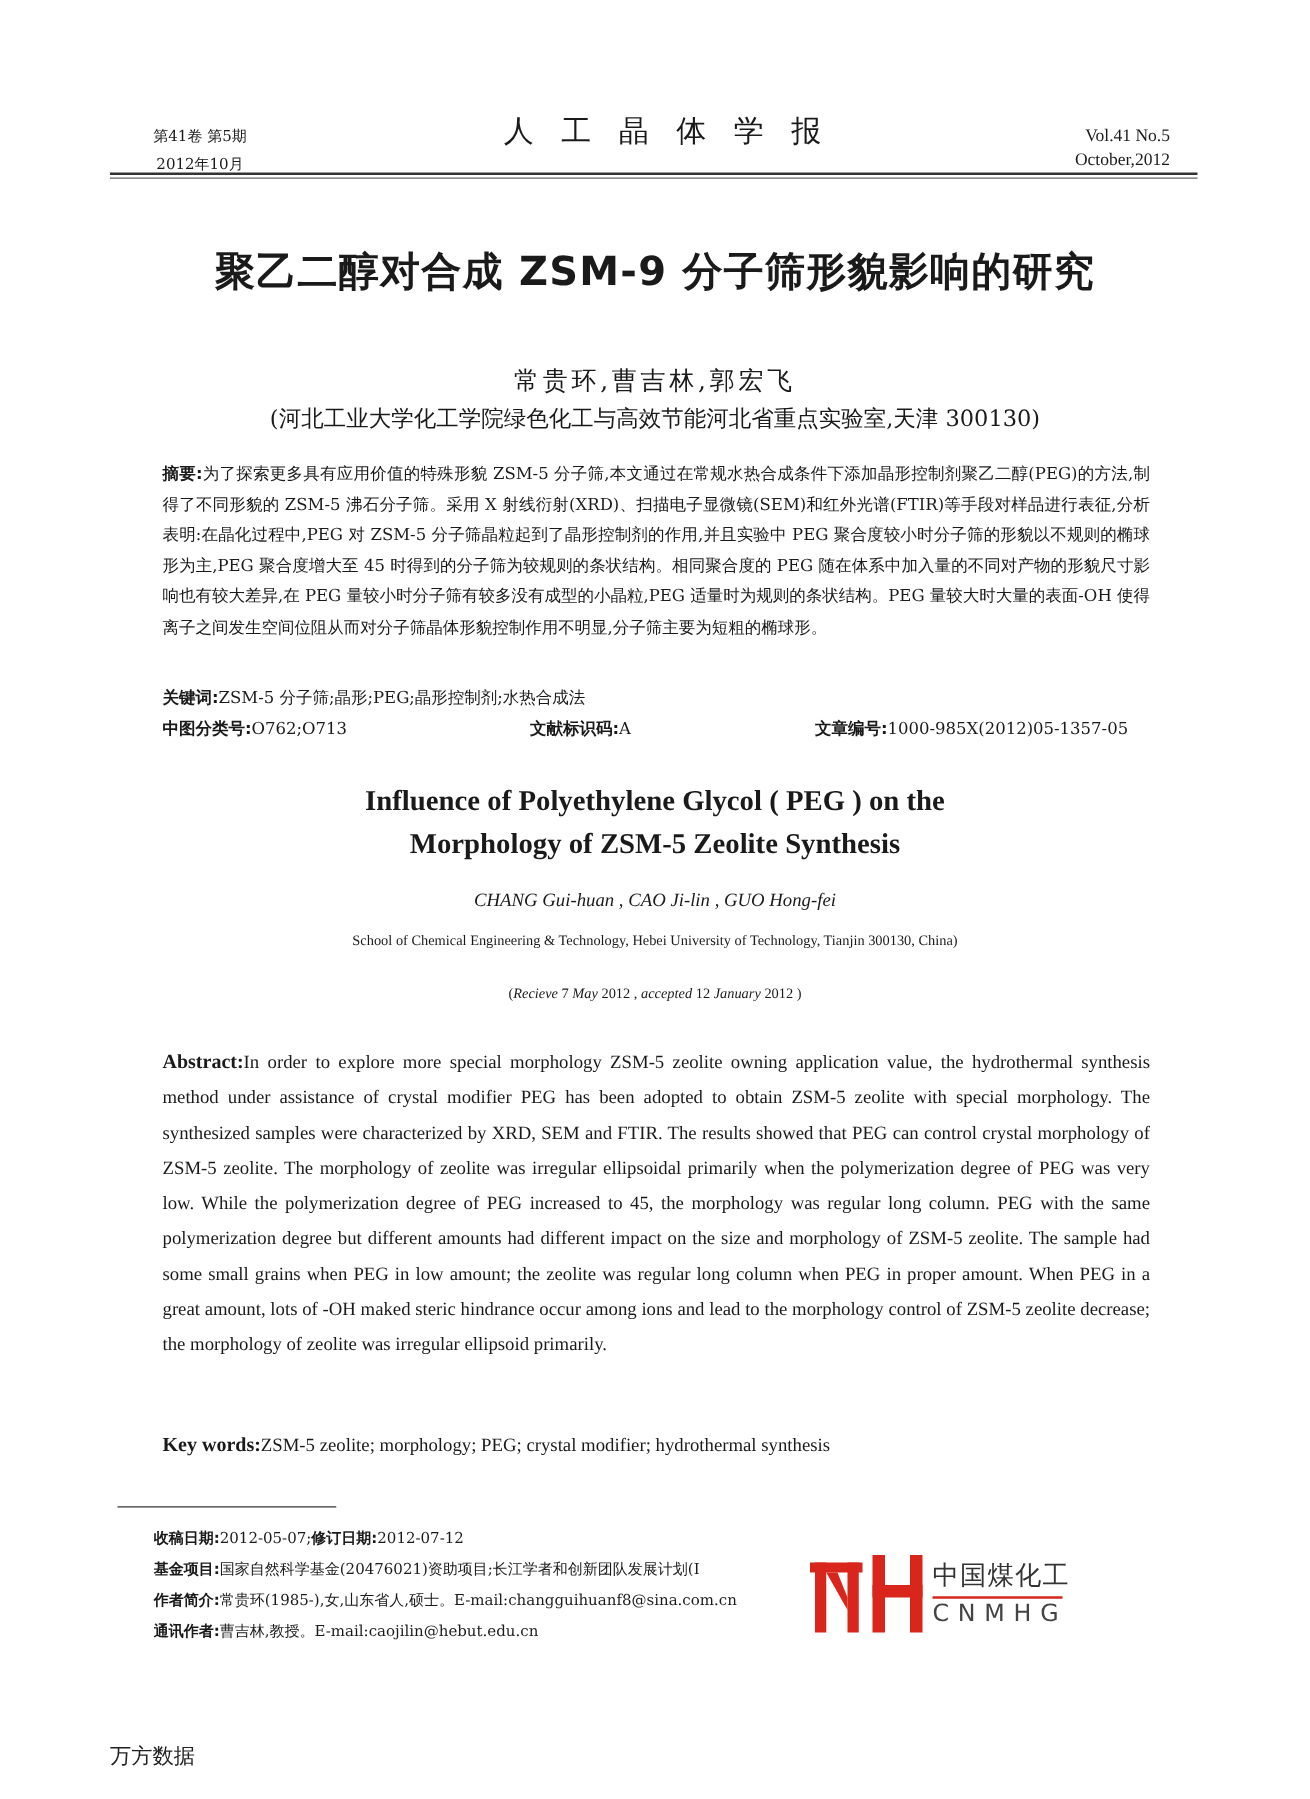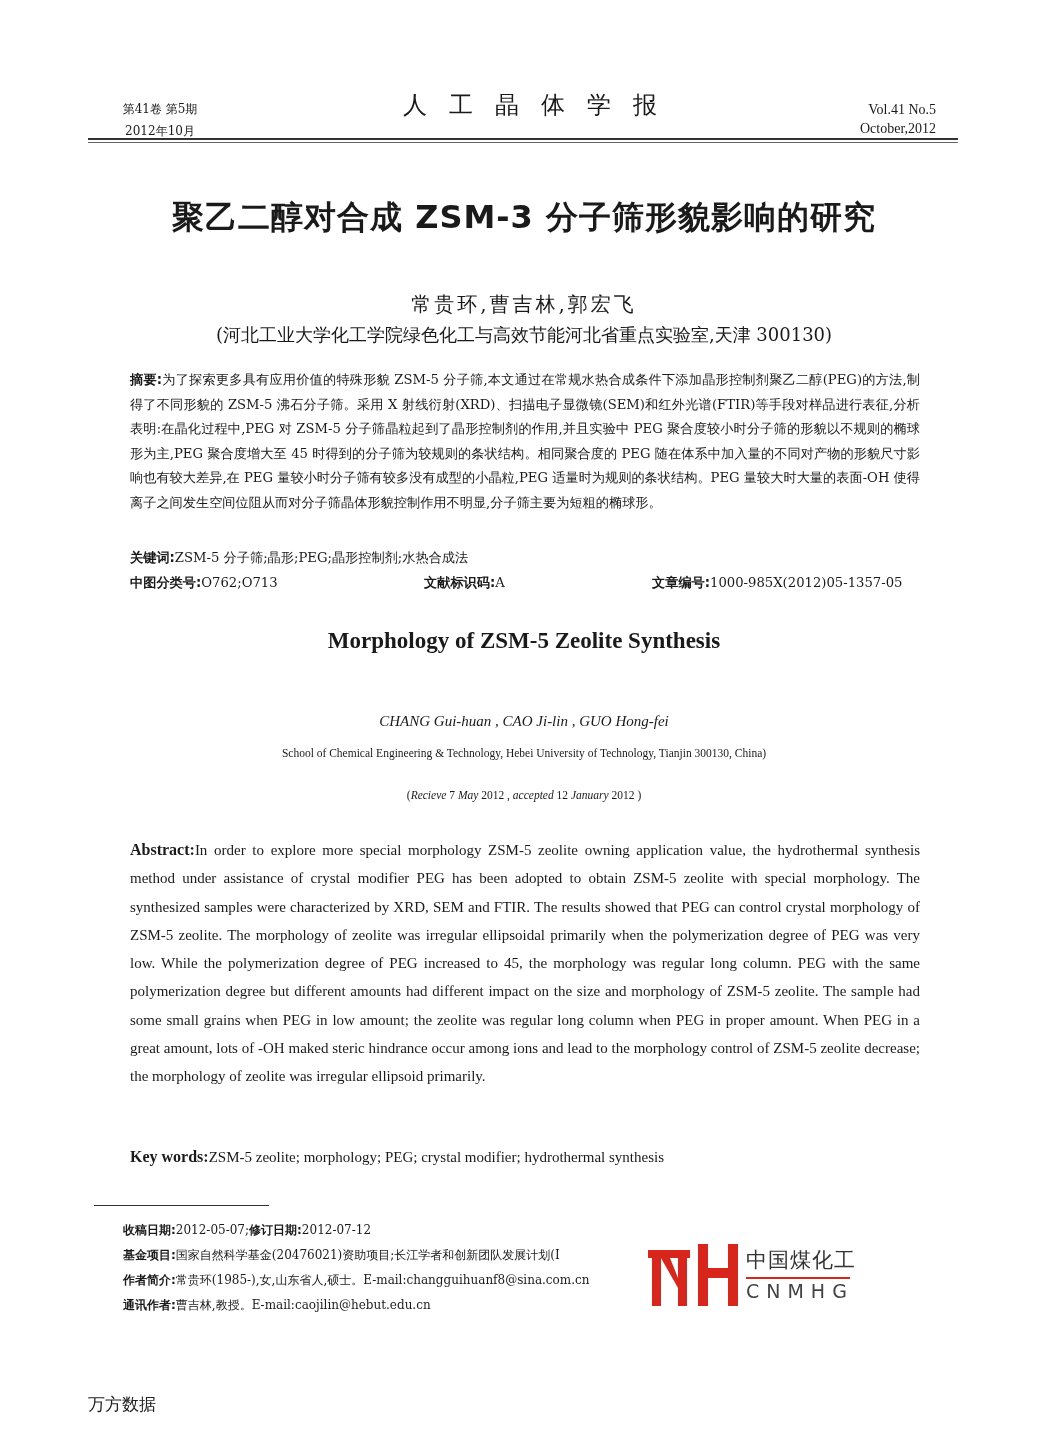--- a/index.html
+++ b/index.html
@@ -63,37 +63,38 @@
 <div class="abs hdr-center">
   <div class="hdr-cn">人工晶体学报</div>
 </div>
 <div class="abs hdr-right">
   <div>Vol.41  No.5</div>
   <div>October,2012</div>
 </div>
 <div class="abs rule1"></div>
 <div class="abs rule2"></div>
 
-<div class="abs title-cn">聚乙二醇对合成 ZSM-3 分子筛形貌影响的研究</div>
+<div class="abs title-cn">聚乙二醇对合成 ZSM-9 分子筛形貌影响的研究</div>
 <div class="abs authors-cn">常贵环,曹吉林,郭宏飞</div>
 <div class="abs affil-cn">(河北工业大学化工学院绿色化工与高效节能河北省重点实验室,天津 300130)</div>
 
 <div class="abs abs-cn">
   <span class="lbl">摘要:</span><span>为了探索更多具有应用价值的特殊形貌 ZSM-5 分子筛,本文通过在常规水热合成条件下添加晶形控制剂聚乙二醇(PEG)的方法,制得了不同形貌的 ZSM-5 沸石分子筛。采用 X 射线衍射(XRD)、扫描电子显微镜(SEM)和红外光谱(FTIR)等手段对样品进行表征,分析表明:在晶化过程中,PEG 对 ZSM-5 分子筛晶粒起到了晶形控制剂的作用,并且实验中 PEG 聚合度较小时分子筛的形貌以不规则的椭球形为主,PEG 聚合度增大至 45 时得到的分子筛为较规则的条状结构。相同聚合度的 PEG 随在体系中加入量的不同对产物的形貌尺寸影响也有较大差异,在 PEG 量较小时分子筛有较多没有成型的小晶粒,PEG 适量时为规则的条状结构。PEG 量较大时大量的表面-OH 使得离子之间发生空间位阻从而对分子筛晶体形貌控制作用不明显,分子筛主要为短粗的椭球形。</span>
 </div>
 <div class="abs kw-cn">
   <span class="lbl">关键词:</span><span>ZSM-5 分子筛;晶形;PEG;晶形控制剂;水热合成法</span>
 </div>
 <div class="abs cls-row">
   <span class="c" style="left:0"><span class="lbl">中图分类号:</span><span>O762;O713</span></span>
   <span class="c" style="left:294px"><span class="lbl">文献标识码:</span><span>A</span></span>
   <span class="c" style="left:522px"><span class="lbl">文章编号:</span><span>1000-985X(2012)05-1357-05</span></span>
 </div>
 
 <div class="abs title-en">
+  <div>Influence of Polyethylene Glycol ( PEG ) on the</div>
   <div>Morphology of ZSM-5 Zeolite Synthesis</div>
 </div>
 <div class="abs authors-en">CHANG Gui-huan , CAO Ji-lin , GUO Hong-fei</div>
 <div class="abs affil-en">
   <div>School of Chemical Engineering &amp; Technology, Hebei University of Technology, Tianjin 300130, China)</div>
 </div>
 <div class="abs recv">
   <span>(</span><i>Recieve</i><span> 7 </span><i>May</i><span> 2012 , </span><i>accepted</i><span> 12 </span><i>January</i><span> 2012 )</span>
 </div>
 

